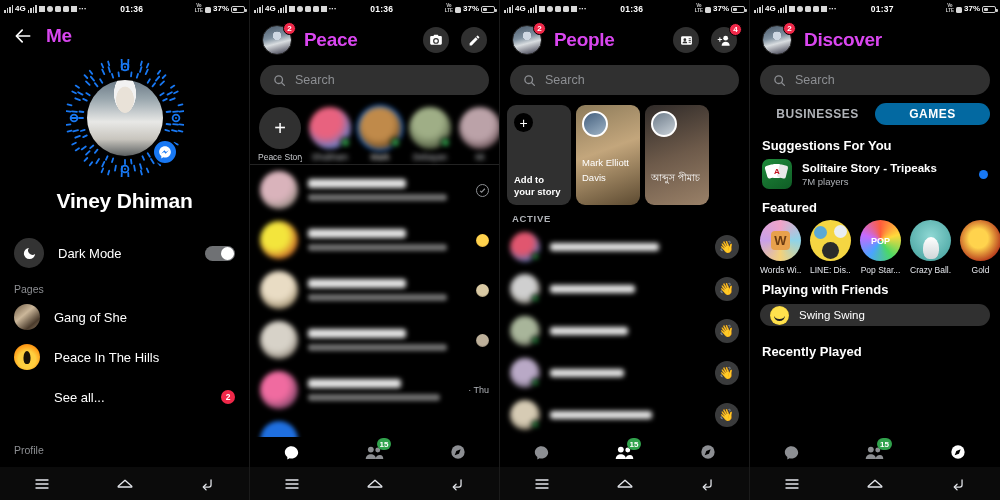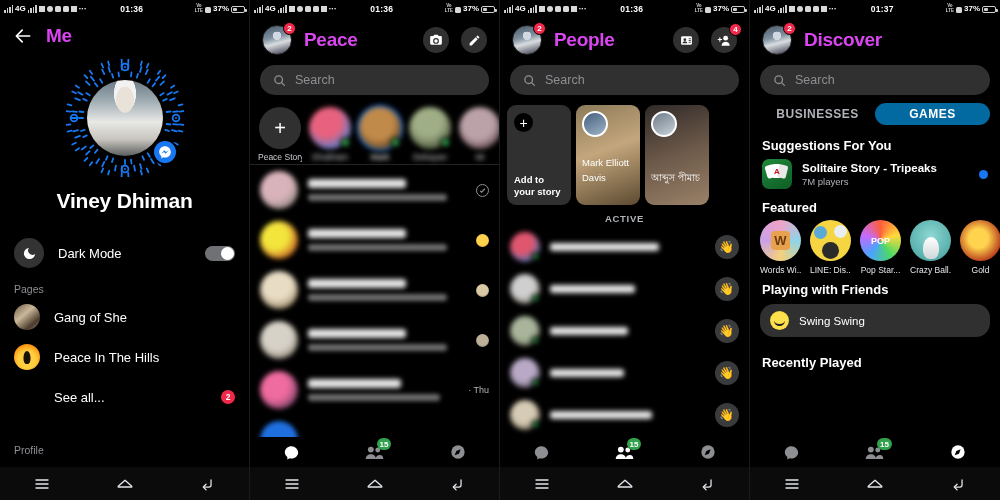--- a/index.html
+++ b/index.html
@@ -100,38 +100,38 @@
   .mini-av { width:13px;height:13px;border-radius:50%;}
 
   
   .p-stories { display:flex; gap:5px; padding:2px 7px 0; }
   .p-card { width:64px;height:100px;border-radius:9px;flex:none;position:relative;overflow:hidden;}
   .p-card .label { position:absolute; left:6px; right:4px; bottom:20px; color:#fff; font-size:9.5px; font-weight:normal; line-height:15px;}
   .p-add { background:#303030; display:flex;flex-direction:column;align-items:flex-start;justify-content:space-between;padding:8px 7px;}
   .p-add .plus { width:19px;height:19px;border-radius:50%;background:#000;color:#fff;display:flex;align-items:center;justify-content:center;font-size:14px;}
   .p-add .label2 { color:#fff;font-size:9.5px;font-weight:bold;line-height:11.5px;}
   .p-ringav { position:absolute; left:6px; top:6px; width:26px;height:26px;border-radius:50%;border:2px solid #fff;}
-  .active-hdr { color:#b0b3b8; font-size:9.5px; font-weight:bold; letter-spacing:.7px; padding:8px 12px 2px;text-align:center;}
+  .active-hdr { color:#b0b3b8; font-size:9.5px; font-weight:bold; letter-spacing:.7px; padding:8px 12px 2px;}
   .wave-btn { width:24px;height:24px;border-radius:50%;background:#3a3b3c;display:flex;align-items:center;justify-content:center;font-size:12px;}
 
   
   .seg { display:flex; margin:2px 10px 6px; height:22px; align-items:center; }
   .seg div { flex:1; text-align:center; font-size:12px; font-weight:bold; color:#b0b3b8; letter-spacing:.5px; line-height:22px; border-radius:12px;}
   .seg div.on { background:#0369a1; color:#fff; }
   .d-title { color:#fff; font-size:13px; font-weight:bold; padding:7px 12px 5px; }
   .d-row { display:flex; align-items:center; gap:10px; padding:1px 12px 4px; }
   .d-ico { width:30px;height:30px;border-radius:7px;flex:none; }
   .d-name { color:#fff; font-size:11.5px; font-weight:bold; }
   .d-sub { color:#b0b3b8; font-size:9.5px; margin-top:2px;}
   .d-blue { width:9px;height:9px;border-radius:50%;background:#1878f3;}
   .feat { display:flex; gap:9px; padding:0 10px; }
   .feat-item { width:41px; flex:none; text-align:center;}
   .feat-ico { width:41px;height:41px;border-radius:50%; }
   .feat-label { font-size:8.5px;color:#e4e6eb;margin-top:4px;white-space:nowrap;overflow:hidden;}
-  .pill { margin:2px 10px 0; height:33px; background:#303030; border-radius:14px; display:flex; align-items:center; gap:10px; padding:8px 10px;}
+  .pill { margin:2px 10px 0; height:22px; background:#303030; border-radius:14px; display:flex; align-items:center; gap:10px; padding:8px 10px;}
   .pill .ic { width:19px;height:19px;border-radius:50%;background:radial-gradient(circle at 50% 50%,#ffe14d 0 60%,#e0b300 100%);position:relative;}
   .pill .ic:after{content:"";position:absolute;left:4px;top:6px;width:11px;height:7px;border-bottom:2px solid #222;border-radius:0 0 8px 8px;}
   .pill span { color:#fff; font-size:11.5px; }
 
   
   .tabbar { position:absolute; left:0; right:0; bottom:33px; height:30px; display:flex; align-items:center; background:#000;}
   .tab { flex:1; display:flex; align-items:center; justify-content:center; position:relative; height:30px;}
   .tab .gbadge { position:absolute; background:#31a24c; color:#fff; font-size:8px; font-weight:bold;
                  border-radius:7px; padding:0 3px; height:12px; display:flex;align-items:center;justify-content:center;
                  left:50%; margin-left:2px; top:1px;}

